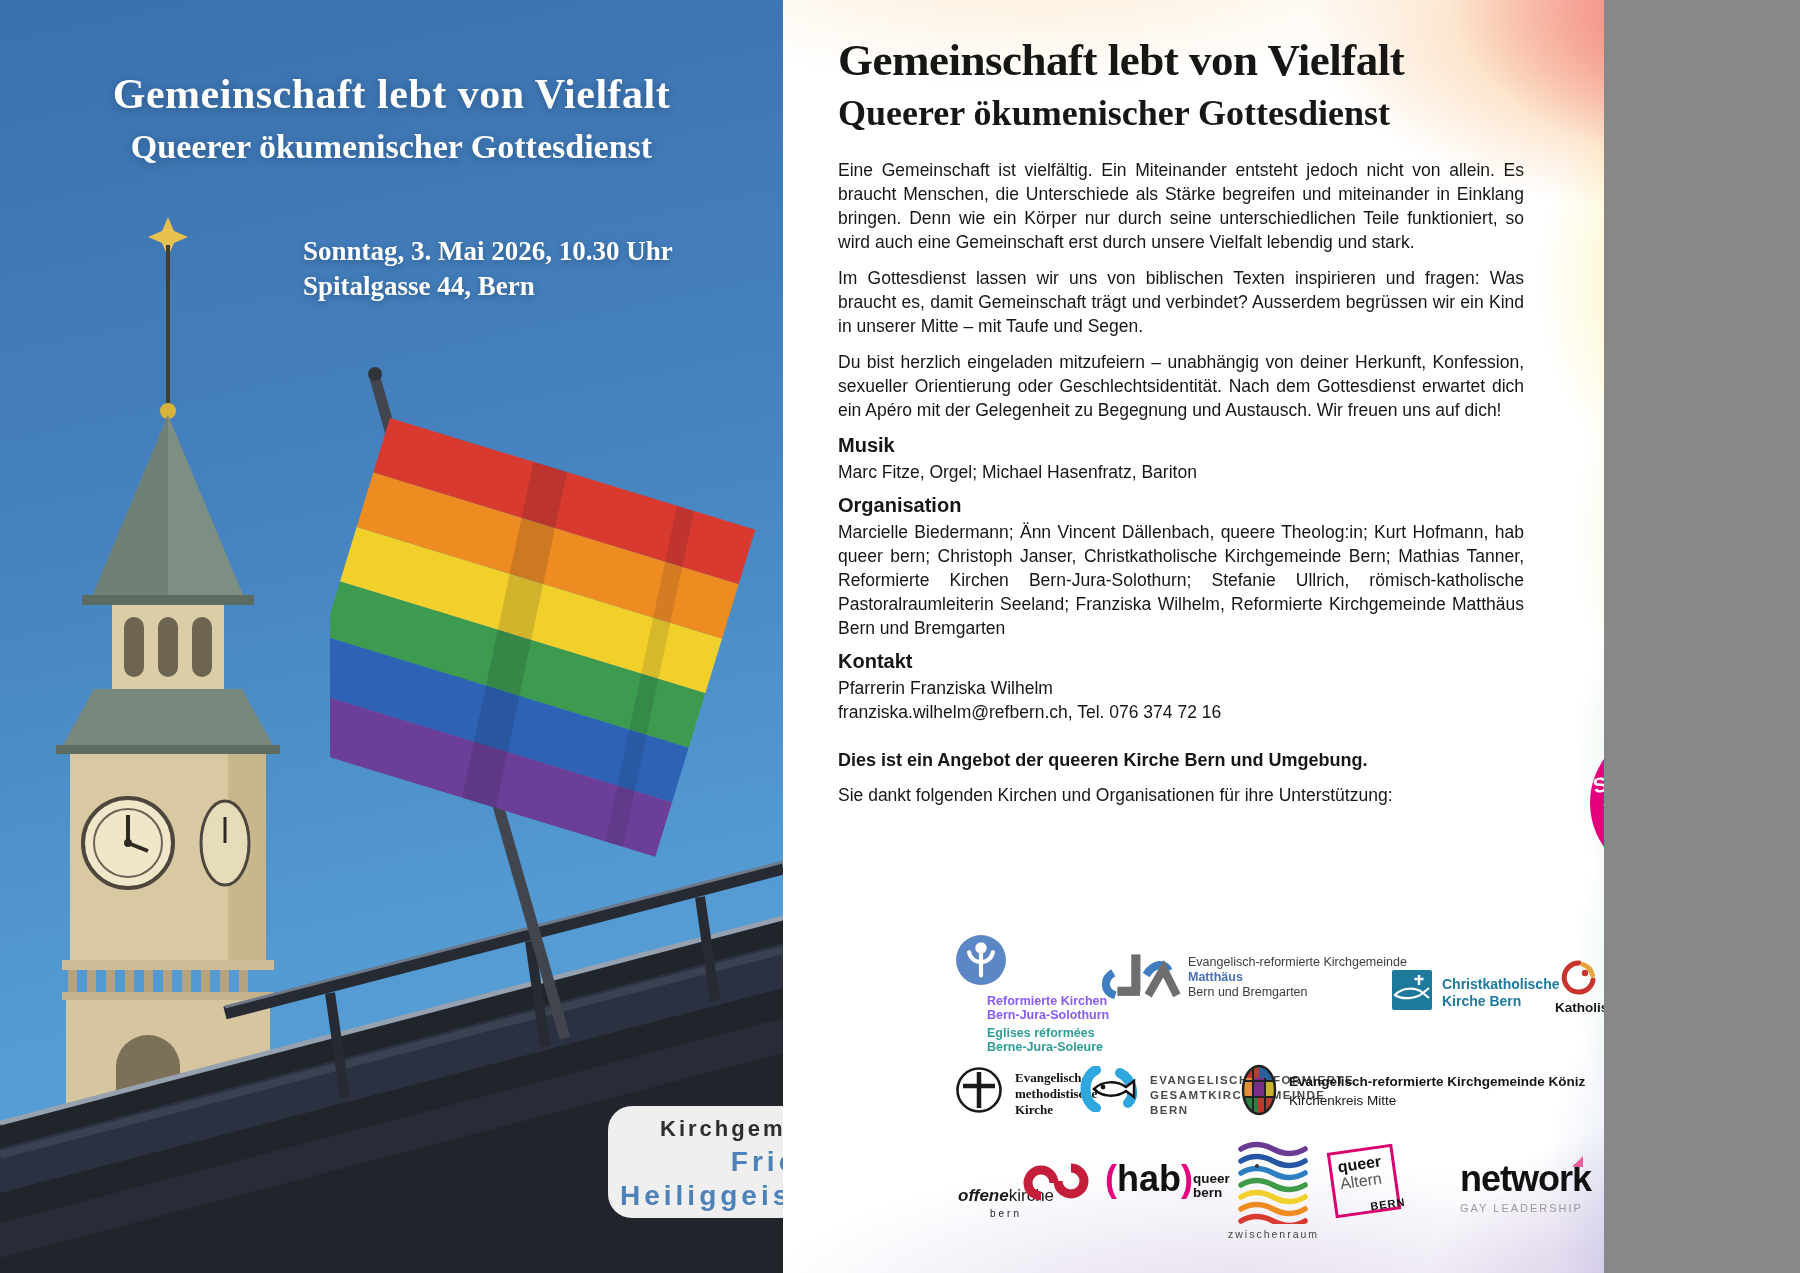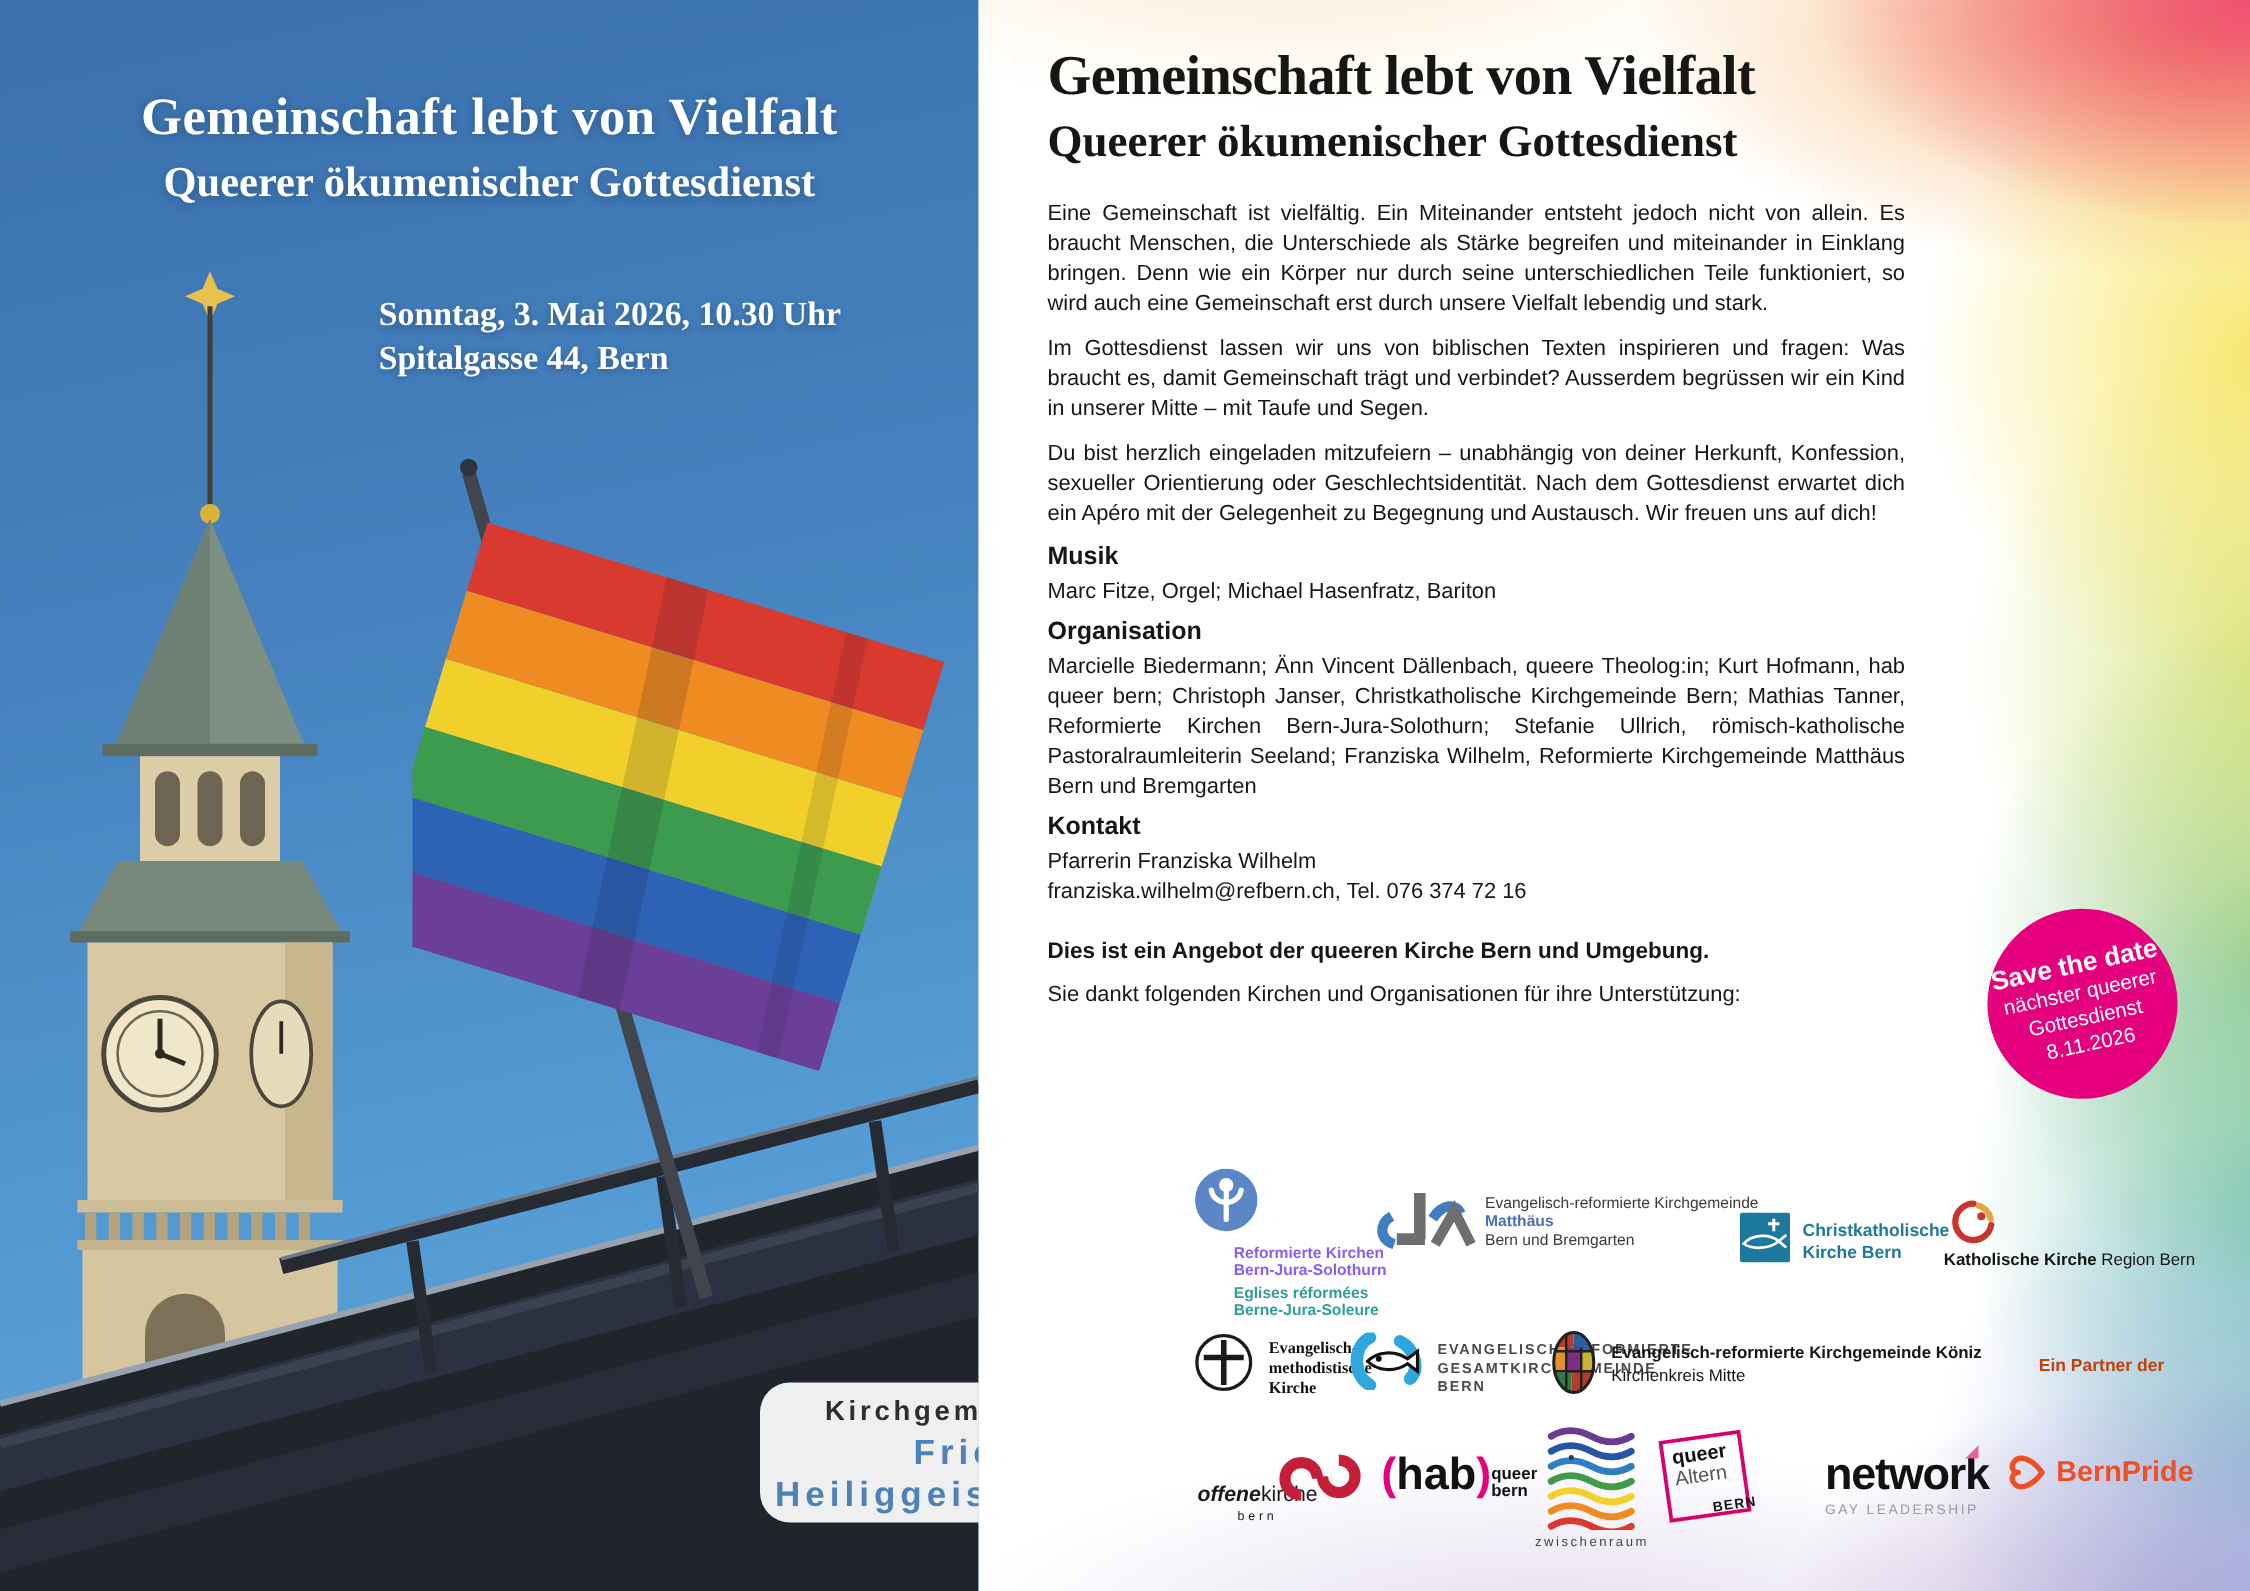--- a/index.html
+++ b/index.html
@@ -1,17 +1,17 @@
 <!DOCTYPE html>
 <html lang="de"><head>
 <meta charset="utf-8">
 <style>
   * { margin:0; padding:0; box-sizing:border-box; }
   body { background:#888; font-family:"Liberation Sans", sans-serif; }
-  .canvas { position:relative; width:1800px; height:1273px; overflow:hidden; background:#fff; }
+  .canvas { position:relative; width:1604px; height:1273px; overflow:hidden; background:#fff; }
 
   
   .left-page { position:absolute; left:0; top:0; width:783px; height:1273px; overflow:hidden; }
   .sky { position:absolute; inset:0;
          background:linear-gradient(168deg,#3a70ad 0%, #4683c0 40%, #549bd3 72%, #5fa7dc 100%); }
   .tower  { position:absolute; left:-18px; top:215px; width:350px; height:1058px; }
   .canopy { position:absolute; left:0; bottom:0; width:783px; height:420px; }
   .flag   { position:absolute; left:330px; top:348px; width:470px; height:700px; }
 
   .lp-title, .lp-sub { position:absolute; left:0; width:100%; text-align:center; color:#fff;

